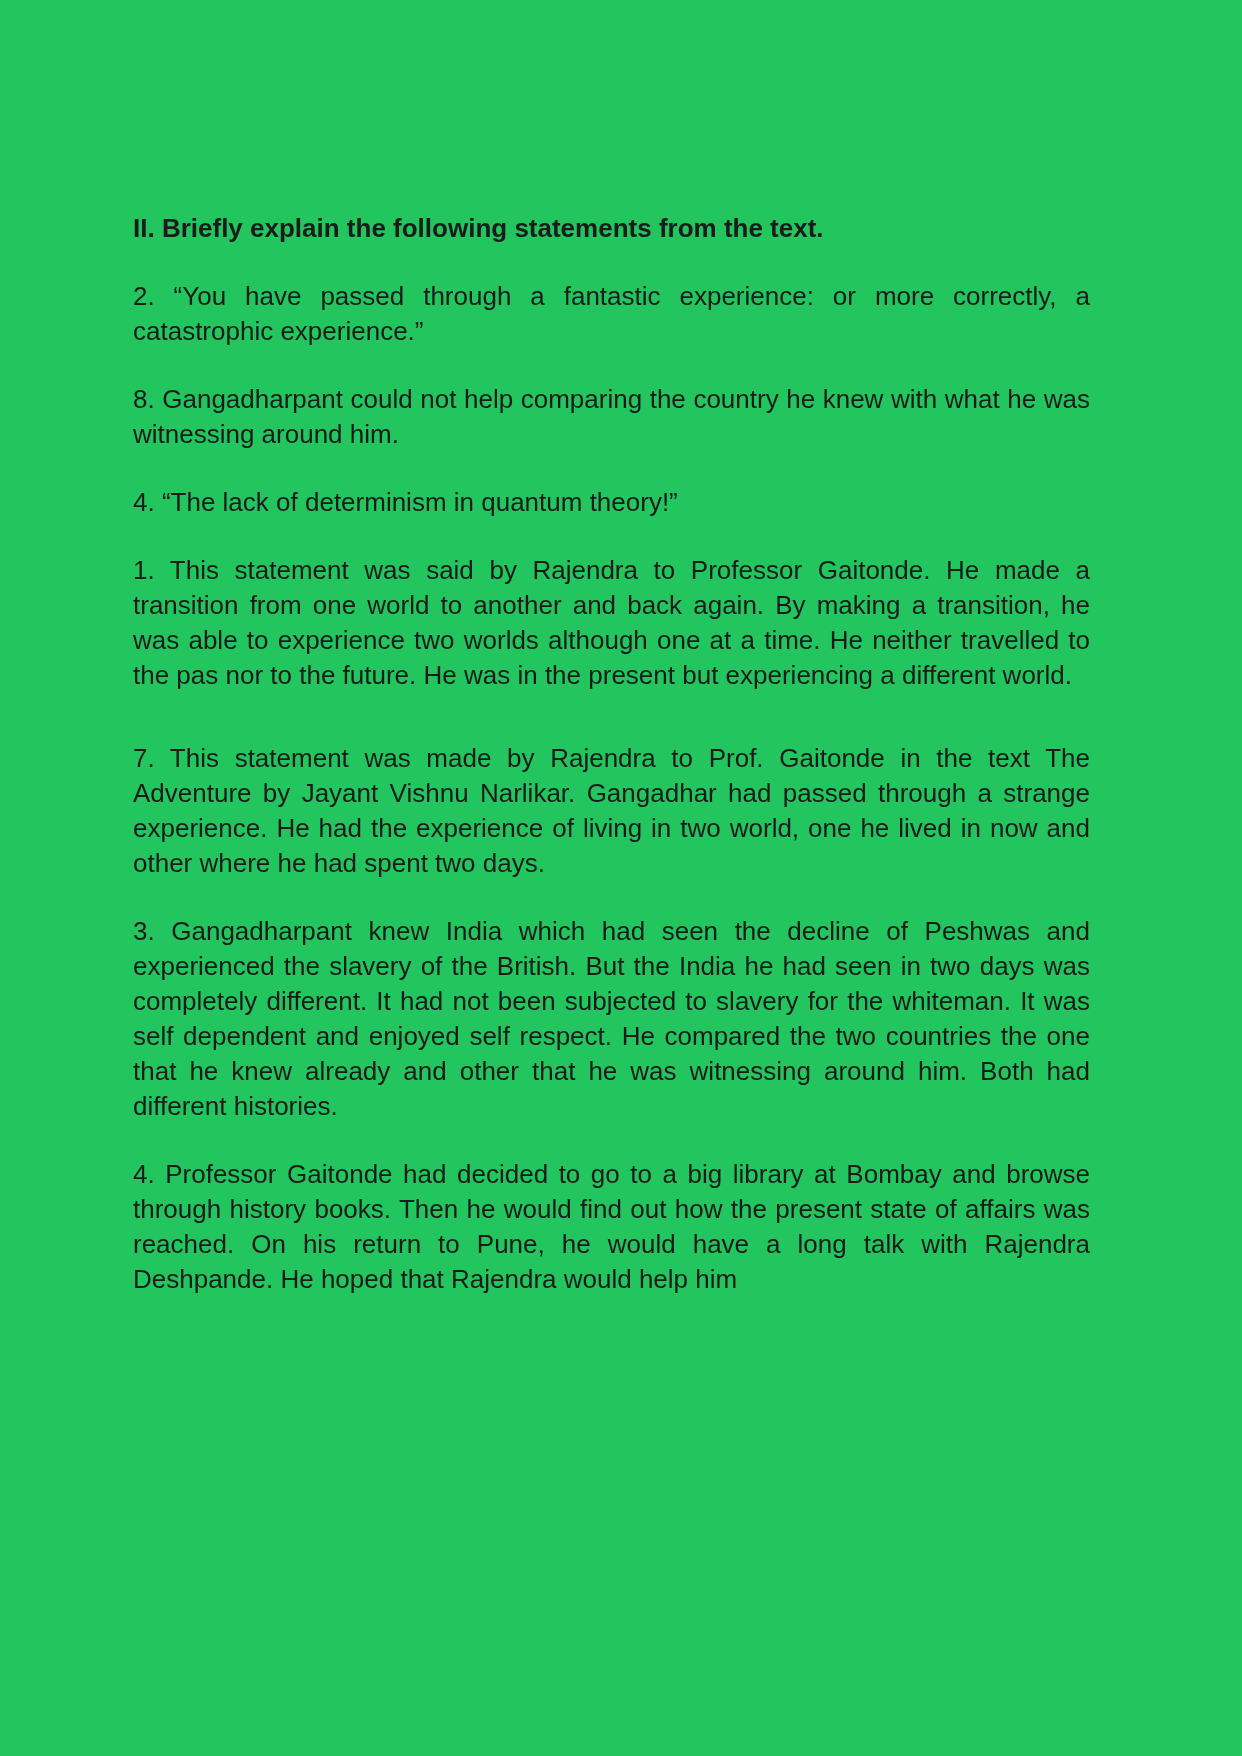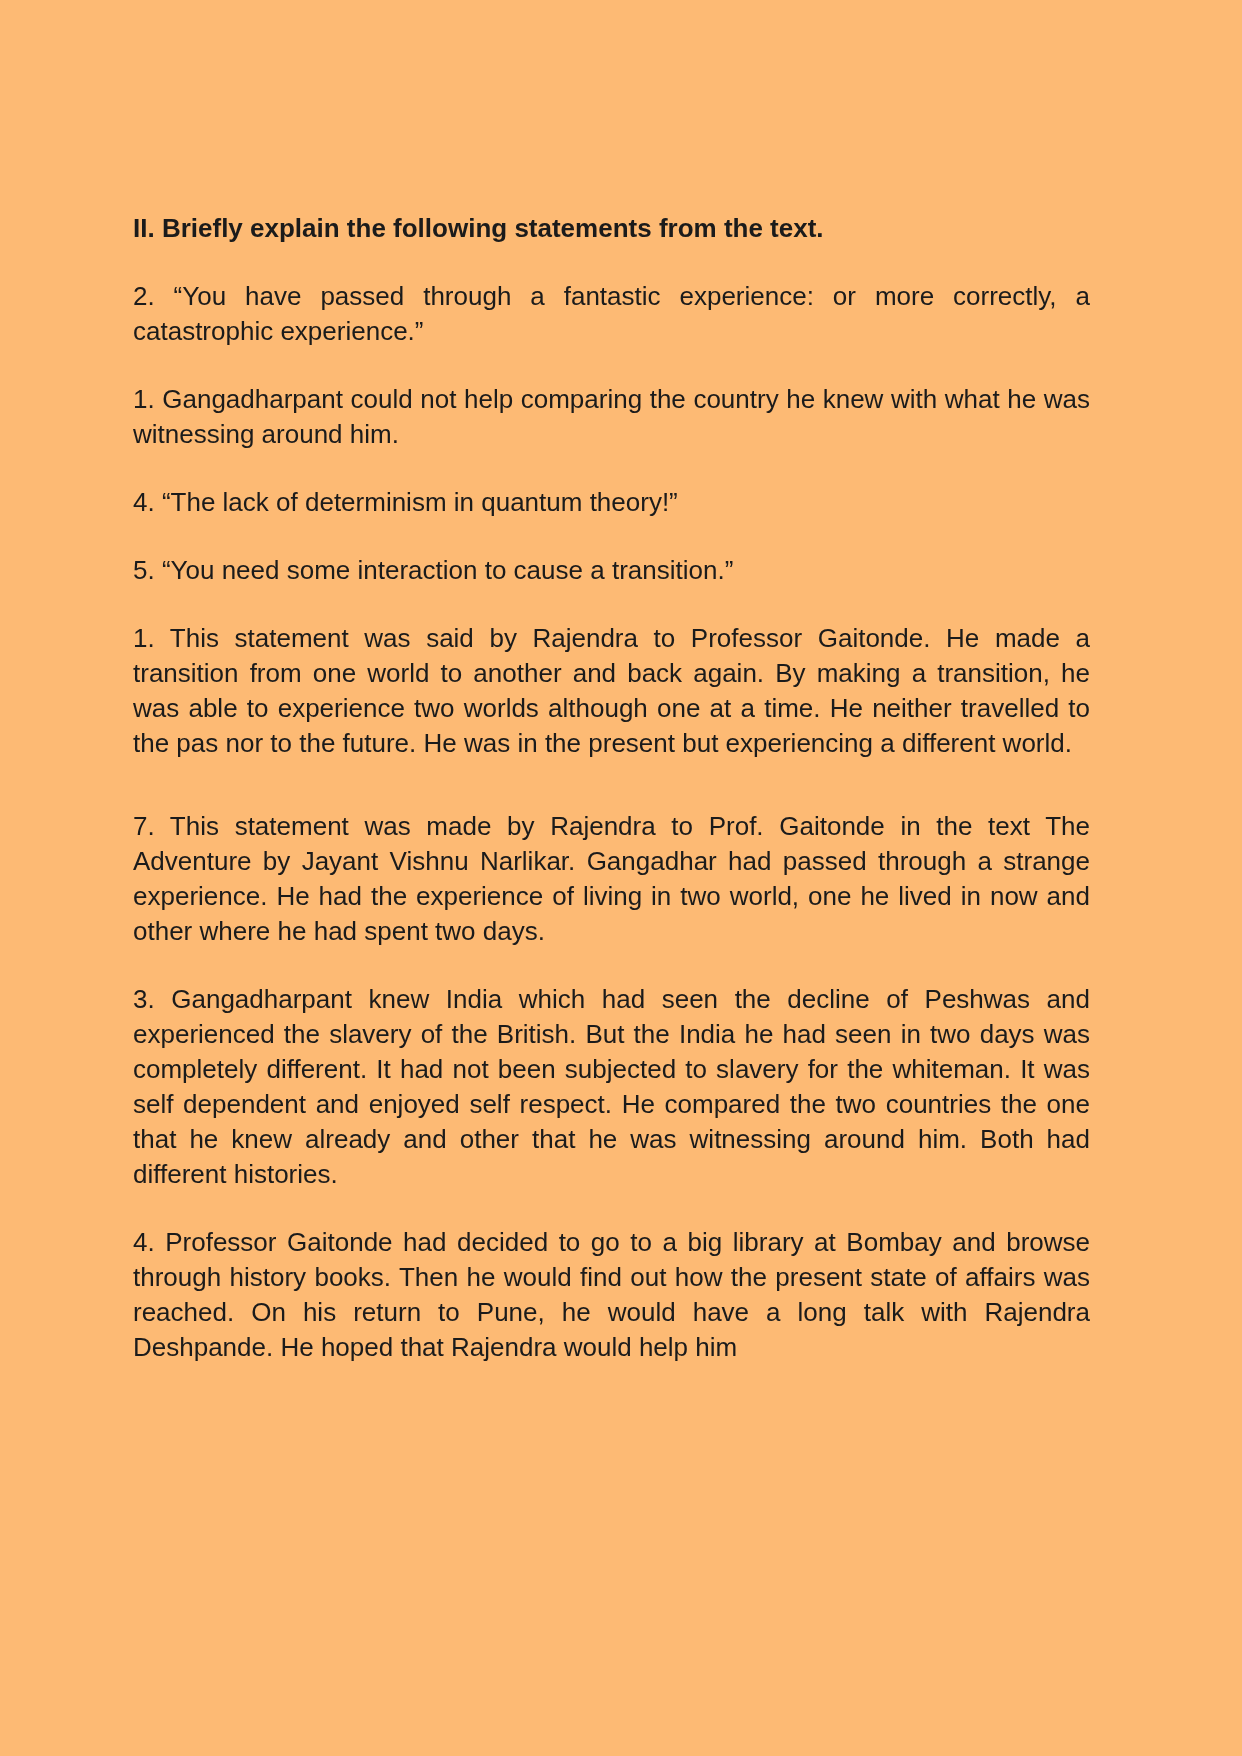--- a/index.html
+++ b/index.html
@@ -11,21 +11,21 @@
     width: 1242px;
     height: 1756px;
     overflow: hidden;
     font-family: "Liberation Sans", sans-serif;
   }
   .page {
     box-sizing: border-box;
     width: 1242px;
     height: 1756px;
     padding: 211px 152px 0 133px;
-    background: #fdba74;
+    background: #22c55e;
   }
   .doc-text {
     color: #1b1b1b;
     font-size: 26px;
     line-height: 35px;
     text-align: justify;
     margin: 0 0 33px 0;
     word-spacing: normal;
   }
   .heading {
@@ -39,25 +39,24 @@
 </head>
 <body>
 
 <div class="page">
 
   <p class="doc-text heading">II. Briefly explain the following statements from the text.</p>
 
 
   <p class="doc-text">2. “You have passed through a fantastic experience: or more correctly, a catastrophic experience.”</p>
 
-  <p class="doc-text">1. Gangadharpant could not help comparing the country he knew with what he was witnessing around him.</p>
+  <p class="doc-text">8. Gangadharpant could not help comparing the country he knew with what he was witnessing around him.</p>
 
   <p class="doc-text">4. “The lack of determinism in quantum theory!”</p>
 
-  <p class="doc-text">5. “You need some interaction to cause a transition.”</p>
 
 
   <p class="doc-text gap-large">1. This statement was said by Rajendra to Professor Gaitonde. He made a transition from one world to another and back again. By making a transition, he was able to experience two worlds although one at a time. He neither travelled to the pas nor to the future. He was in the present but experiencing a different world.</p>
 
   <p class="doc-text">7. This statement was made by Rajendra to Prof. Gaitonde in the text The Adventure by Jayant Vishnu Narlikar. Gangadhar had passed through a strange experience. He had the experience of living in two world, one he lived in now and other where he had spent two days.</p>
 
   <p class="doc-text">3. Gangadharpant knew India which had seen the decline of Peshwas and experienced the slavery of the British. But the India he had seen in two days was completely different. It had not been subjected to slavery for the whiteman. It was self dependent and enjoyed self respect. He compared the two countries the one that he knew already and other that he was witnessing around him. Both had different histories.</p>
 
   <p class="doc-text">4. Professor Gaitonde had decided to go to a big library at Bombay and browse through history books. Then he would find out how the present state of affairs was reached. On his return to Pune, he would have a long talk with Rajendra Deshpande. He hoped that Rajendra would help him</p>
 

